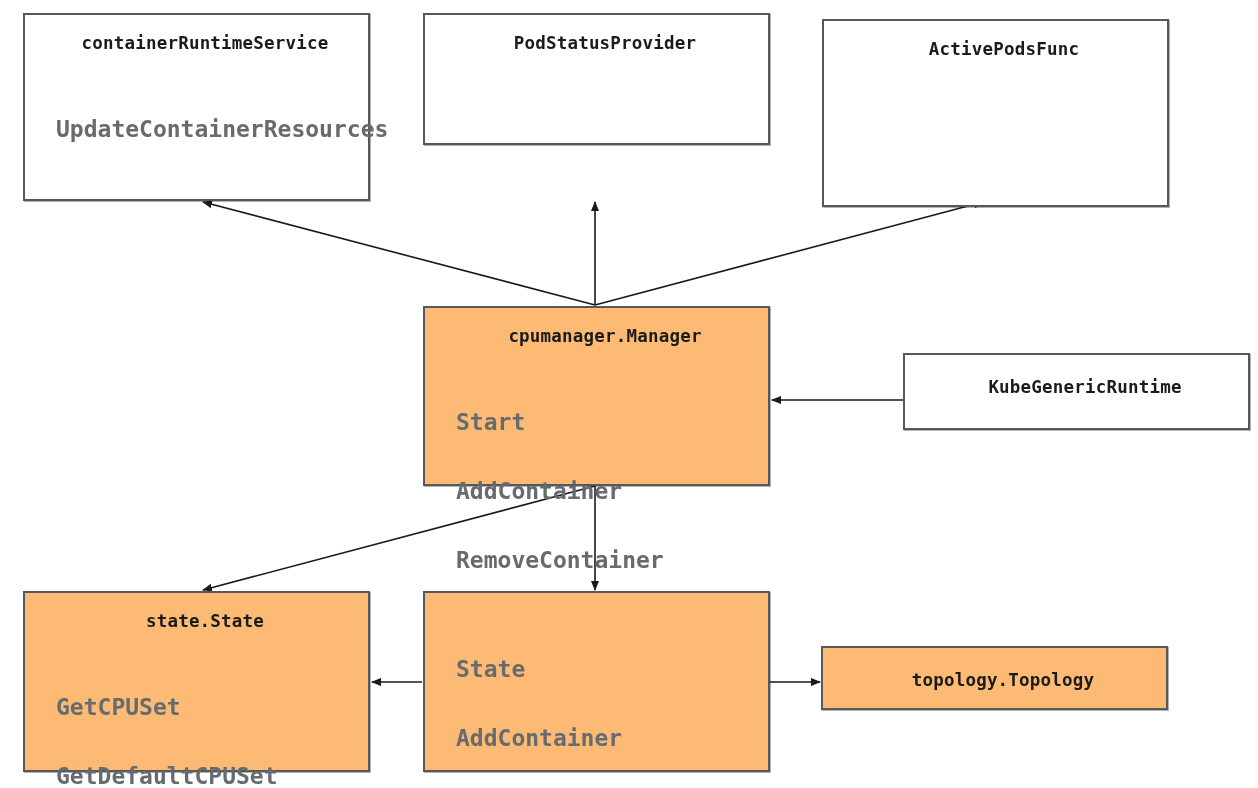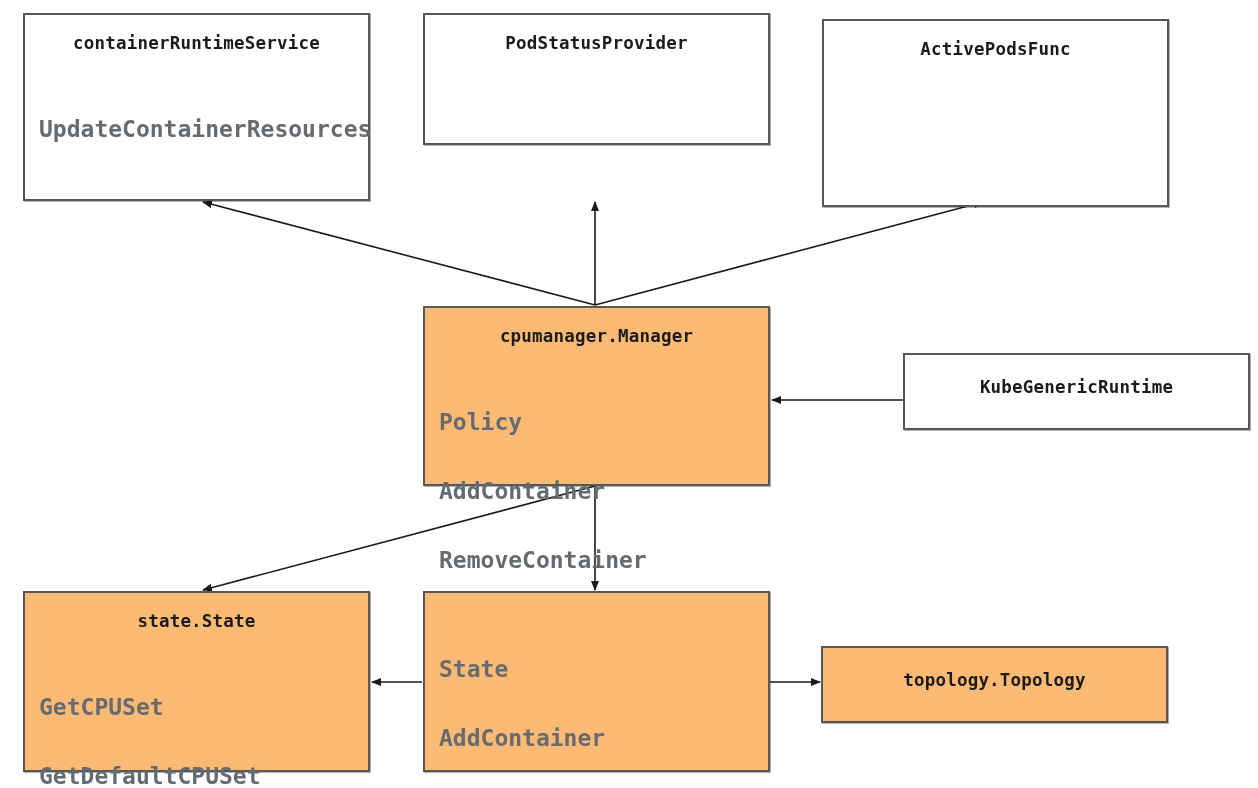--- a/index.html
+++ b/index.html
@@ -23,20 +23,21 @@
     width: 1258px;
     height: 788px;
     pointer-events: none;
   }
   .node {
     position: absolute;
     box-sizing: border-box;
     border: 2px solid #58585a;
     background: #ffffff;
     box-shadow: 1px 1px 0 rgba(0,0,0,0.30);
+    padding-left: 17px;
   }
   .node.filled {
     background: #fdba74;
   }
   .node-title {
     text-align: center;
     font-weight: bold;
     font-size: 17.5px;
     color: #1b1b1b;
     letter-spacing: 0.2px;
@@ -100,21 +101,21 @@
   </div>
 
   <div class="node" style="left:822px; top:19px; width:347px; height:188px;">
     <div class="node-title">ActivePodsFunc</div>
     <div class="node-members"></div>
   </div>
 
   <div class="node filled" style="left:423px; top:306px; width:347px; height:180px;">
     <div class="node-title">cpumanager.Manager</div>
     <div class="node-members">
-      <div class="member">Policy</div>
+      <div class="member">Start</div>
       <div class="member">AddContainer</div>
       <div class="member">RemoveContainer</div>
       <div class="member">State</div>
     </div>
   </div>
 
   <div class="node filled" style="left:23px; top:591px; width:347px; height:181px;">
     <div class="node-title">state.State</div>
     <div class="node-members">
       <div class="member">GetCPUSet</div>
@@ -129,17 +130,17 @@
   </div>
 
   <div class="node filled" style="left:423px; top:591px; width:347px; height:181px;">
     <div class="node-members">
       <div class="member">State</div>
       <div class="member">AddContainer</div>
       
     </div>
   </div>
 
-  <div class="node filled compact" style="left:821px; top:646px; width:347px; height:77px;">
+  <div class="node filled compact" style="left:821px; top:646px; width:347px; height:64px;">
     <div class="node-title">topology.Topology</div>
   </div>
 
 </div>
 
 </body></html>

